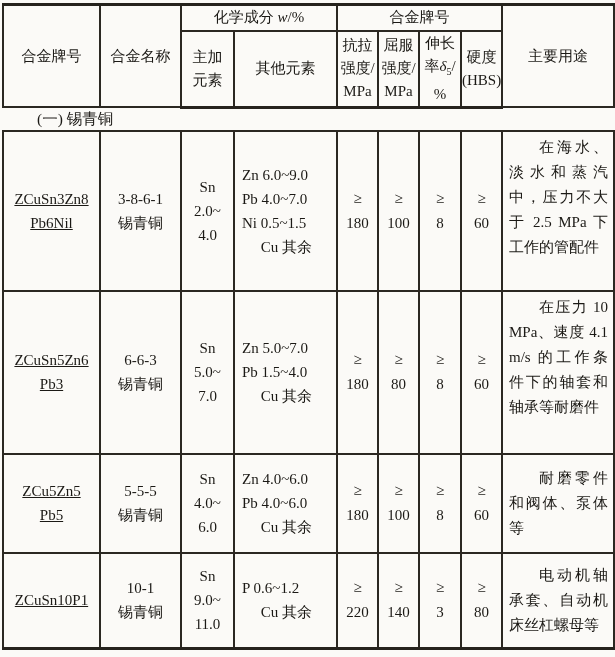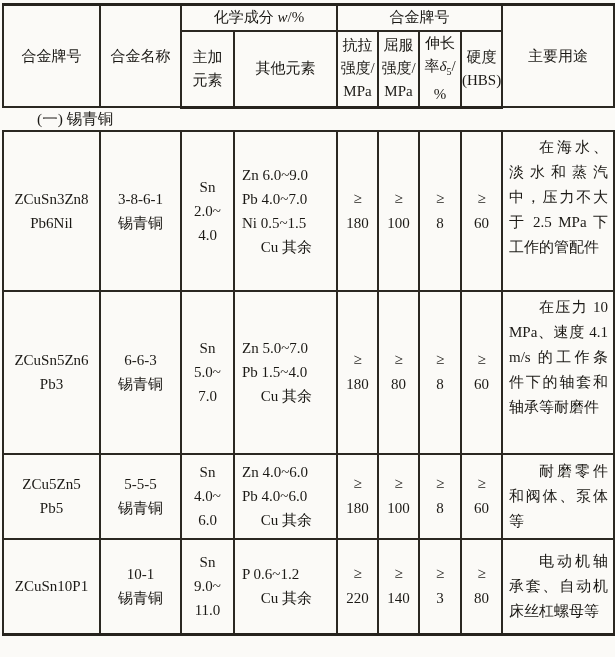--- a/index.html
+++ b/index.html
@@ -31,21 +31,21 @@
     vertical-align:middle;
     font-size:15px;
     overflow:hidden;
   }
   table.alloy{border-top:3px solid #26231e;border-bottom:3px solid #26231e;}
   tr.hr1{height:26px;}
   tr.hr2{height:72px;}
   tr.sec{height:21px;}
   tr.dr1{height:160px;}
   tr.dr2{height:163px;}
-  tr.dr3{height:85px;}
+  tr.dr3{height:99px;}
   tr.dr4{height:96px;}
   tr.hr2 th{border-bottom:3px solid #26231e;}
   .sec td{
     border-left:none;border-right:none;
     text-align:left;
     padding-left:34px;
     font-size:15.5px;
     border-bottom:2px solid #2b2822;
   }
   .pre{white-space:pre-wrap;line-height:24px;}
@@ -61,21 +61,21 @@
     text-indent:2em;
     padding:3px 5px 3px 6px;
     font-size:15px;
     line-height:25px;
     vertical-align:top;
     font-family:Liberation Serif, serif;
   }
   tr.dr3 td.uses,tr.dr4 td.uses{vertical-align:middle;border-radius:6px;}
   .ital{font-style:italic;}
   sub{font-size:10px;}
-  .grade{font-size:15px;line-height:24px;white-space:pre-wrap;}
+  .grade{font-size:15px;line-height:24px;white-space:pre-wrap;text-decoration:underline;}
 </style>
 </head>
 <body>
 
 <div class="page">
   <table class="alloy">
     <colgroup>
       <col style="width:97px">
         <col style="width:81px">
         <col style="width:53px">

